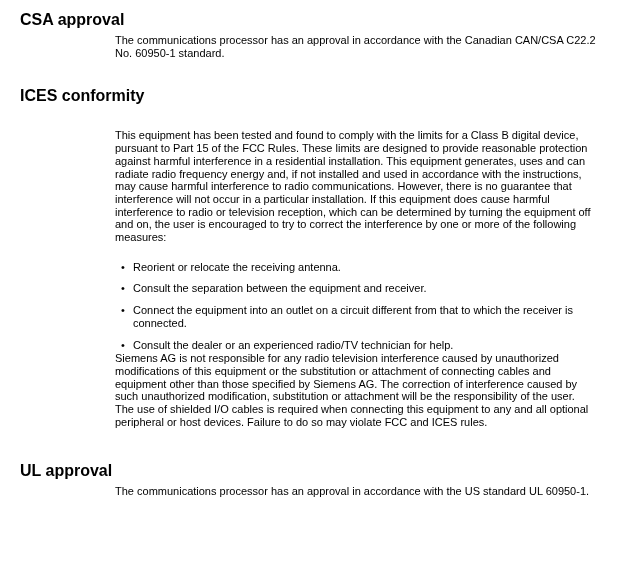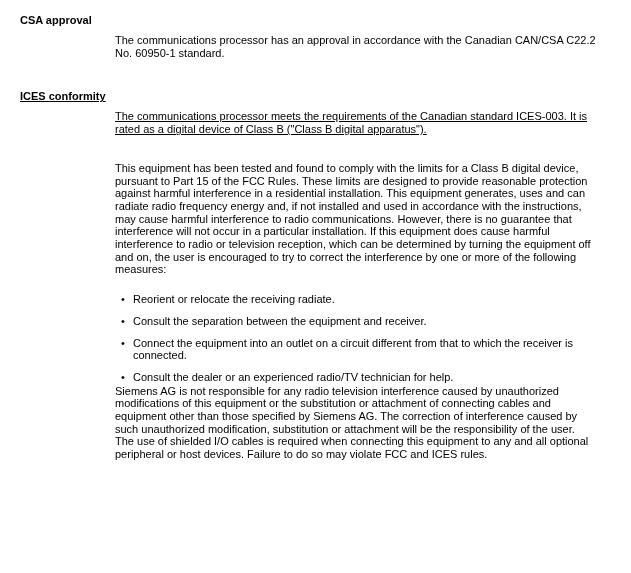--- a/index.html
+++ b/index.html
@@ -14,33 +14,33 @@
     box-sizing: border-box;
     padding-top: 13px;
     background: #ffffff;
     color: #000000;
     font-family: "Liberation Sans", sans-serif;
     overflow: hidden;
   }
   .section { margin: 0; }
   .section-heading {
     margin: 0 0 0 20px;
-    font-size: 11px;
+    font-size: 16px;
     font-weight: bold;
     line-height: 14px;
     color: #000000;
   }
   .body-para {
     margin: 7px 12px 0 115px;
     width: 481px;
     font-size: 11px;
     line-height: 12.7px;
     color: #000000;
   }
-  .section-ices   { margin-top: 30px; text-decoration: underline; }
+  .section-ices   { margin-top: 30px; }
   .section-fcc    { margin-top: 26px; }
   .section-ul     { margin-top: 36px; }
   .bullet-list {
     list-style: none;
     margin: 17px 0 0 121px;
     padding: 0;
     width: 472px;
   }
   .bullet-item {
     display: flex;
@@ -64,40 +64,43 @@
 
 <div class="page">
 
   <section class="section section-csa">
     <h2 class="section-heading">CSA approval</h2>
     <p class="body-para">The communications processor has an approval in accordance with the Canadian CAN/CSA C22.2 No. 60950-1 standard.</p>
   </section>
 
   <section class="section section-ices">
     <h2 class="section-heading">ICES conformity</h2>
-    <p class="body-para">The communications processor meets the requirements of the Canadian standard ICES-003. It is rated as a digital device of Class B ("Class B digital apparatus").</p>
   </section>
 
   <section class="section section-fcc">
     <p class="body-para">This equipment has been tested and found to comply with the limits for a Class B digital device, pursuant to Part 15 of the FCC Rules. These limits are designed to provide reasonable protection against harmful interference in a residential installation. This equipment generates, uses and can radiate radio frequency energy and, if not installed and used in accordance with the instructions, may cause harmful interference to radio communications. However, there is no guarantee that interference will not occur in a particular installation. If this equipment does cause harmful interference to radio or television reception, which can be determined by turning the equipment off and on, the user is encouraged to try to correct the interference by one or more of the following measures:</p>
     <ul class="bullet-list">
       <li class="bullet-item">
         <span class="bullet-marker">•</span>
-        <span class="bullet-text">Reorient or relocate the receiving radiate.</span>
+        <span class="bullet-text">Reorient or relocate the receiving antenna.</span>
       </li>
       <li class="bullet-item">
         <span class="bullet-marker">•</span>
         <span class="bullet-text">Consult the separation between the equipment and receiver.</span>
       </li>
       <li class="bullet-item">
         <span class="bullet-marker">•</span>
         <span class="bullet-text">Connect the equipment into an outlet on a circuit different from that to which the receiver is connected.</span>
       </li>
       <li class="bullet-item">
         <span class="bullet-marker">•</span>
         <span class="bullet-text">Consult the dealer or an experienced radio/TV technician for help.</span>
       </li>
     </ul>
     <p class="body-para closing-para">Siemens AG is not responsible for any radio television interference caused by unauthorized modifications of this equipment or the substitution or attachment of connecting cables and equipment other than those specified by Siemens AG. The correction of interference caused by such unauthorized modification, substitution or attachment will be the responsibility of the user. The use of shielded I/O cables is required when connecting this equipment to any and all optional peripheral or host devices. Failure to do so may violate FCC and ICES rules.</p>
   </section>
 
+  <section class="section section-ul">
+    <h2 class="section-heading">UL approval</h2>
+    <p class="body-para">The communications processor has an approval in accordance with the US standard UL 60950-1.</p>
+  </section>
 
 </div>
 
 </body></html>

